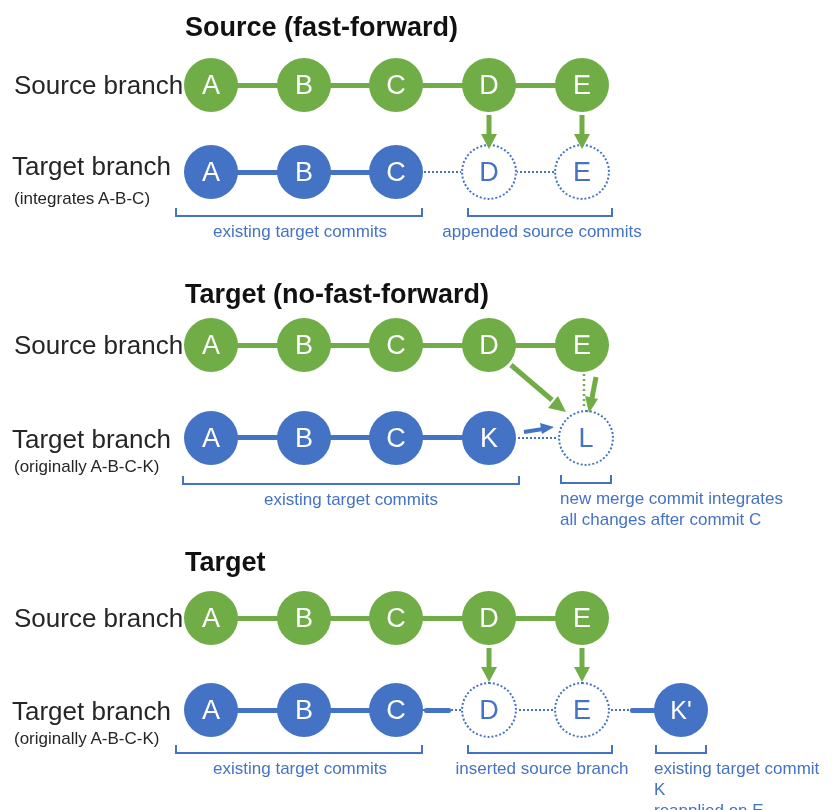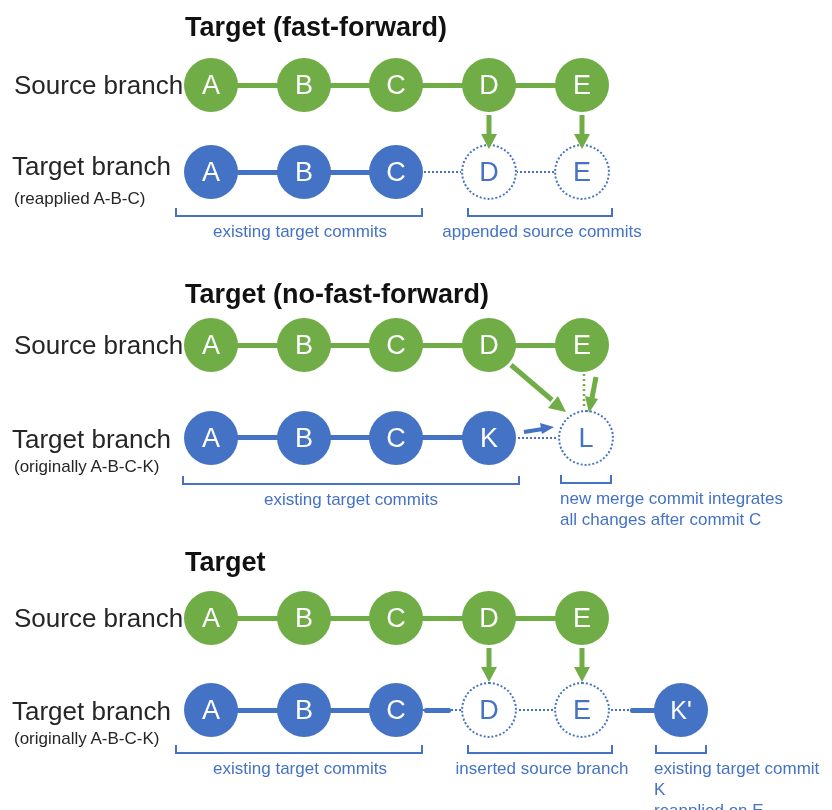--- a/index.html
+++ b/index.html
@@ -85,25 +85,25 @@
   .gdot  { stroke: var(--green); stroke-width: 2.5; stroke-dasharray: 2 3; }
   .bstem { stroke: var(--blue); stroke-width: 4; stroke-linecap: butt; }
   .bhead { fill: var(--blue); }
 </style>
 </head>
 <body>
 
 <div class="canvas">
 
   <section>
-    <div class="title" style="left:185px;top:12px">Target (fast-forward)</div>
+    <div class="title" style="left:185px;top:12px">Source (fast-forward)</div>
 
     <div class="rowlabel" style="left:14px;top:70px">Source branch</div>
     <div class="rowlabel" style="left:12px;top:151px">Target branch</div>
-    <div class="sublabel" style="left:14px;top:189px">(reapplied A-B-C)</div>
+    <div class="sublabel" style="left:14px;top:189px">(integrates A-B-C)</div>
 
     <div class="hline green" style="left:211px;top:83px;width:371px"></div>
     <div class="hline blue" style="left:211px;top:170px;width:185px"></div>
     <div class="dotline" style="left:400px;top:171px;width:182px"></div>
 
     <div class="circle green" style="left:184px;top:58px">A</div>
     <div class="circle green" style="left:277px;top:58px">B</div>
     <div class="circle green" style="left:369px;top:58px">C</div>
     <div class="circle green" style="left:462px;top:58px">D</div>
     <div class="circle green" style="left:555px;top:58px">E</div>

